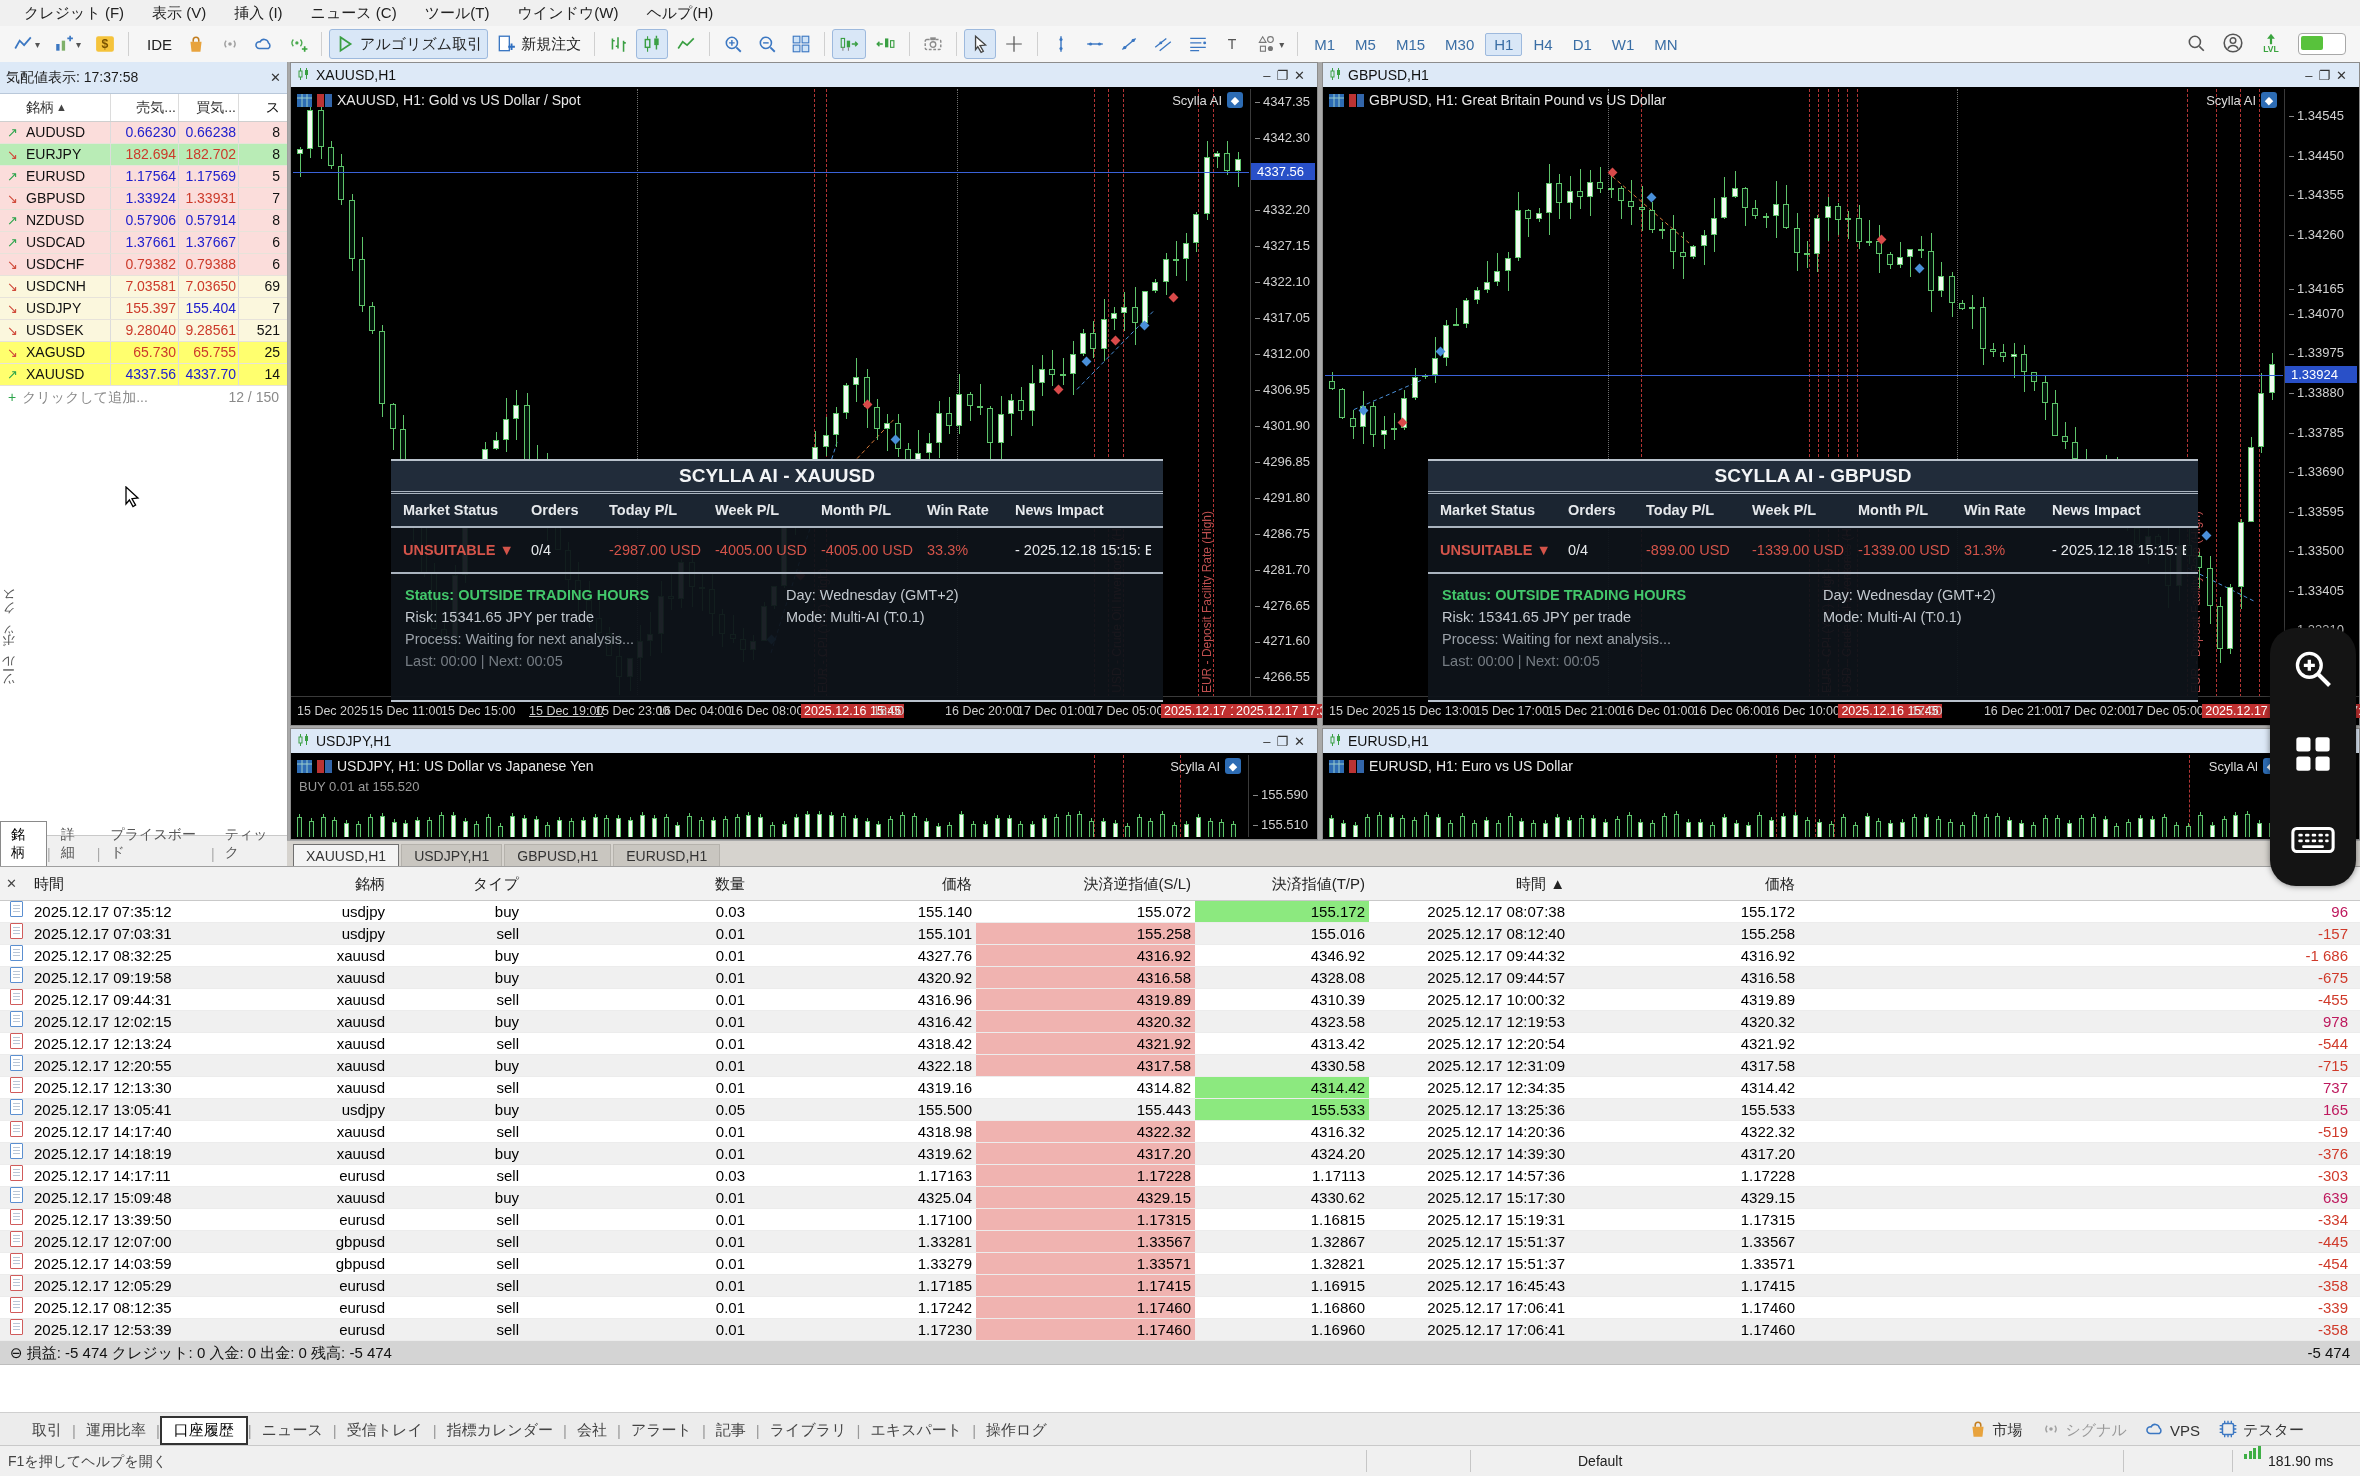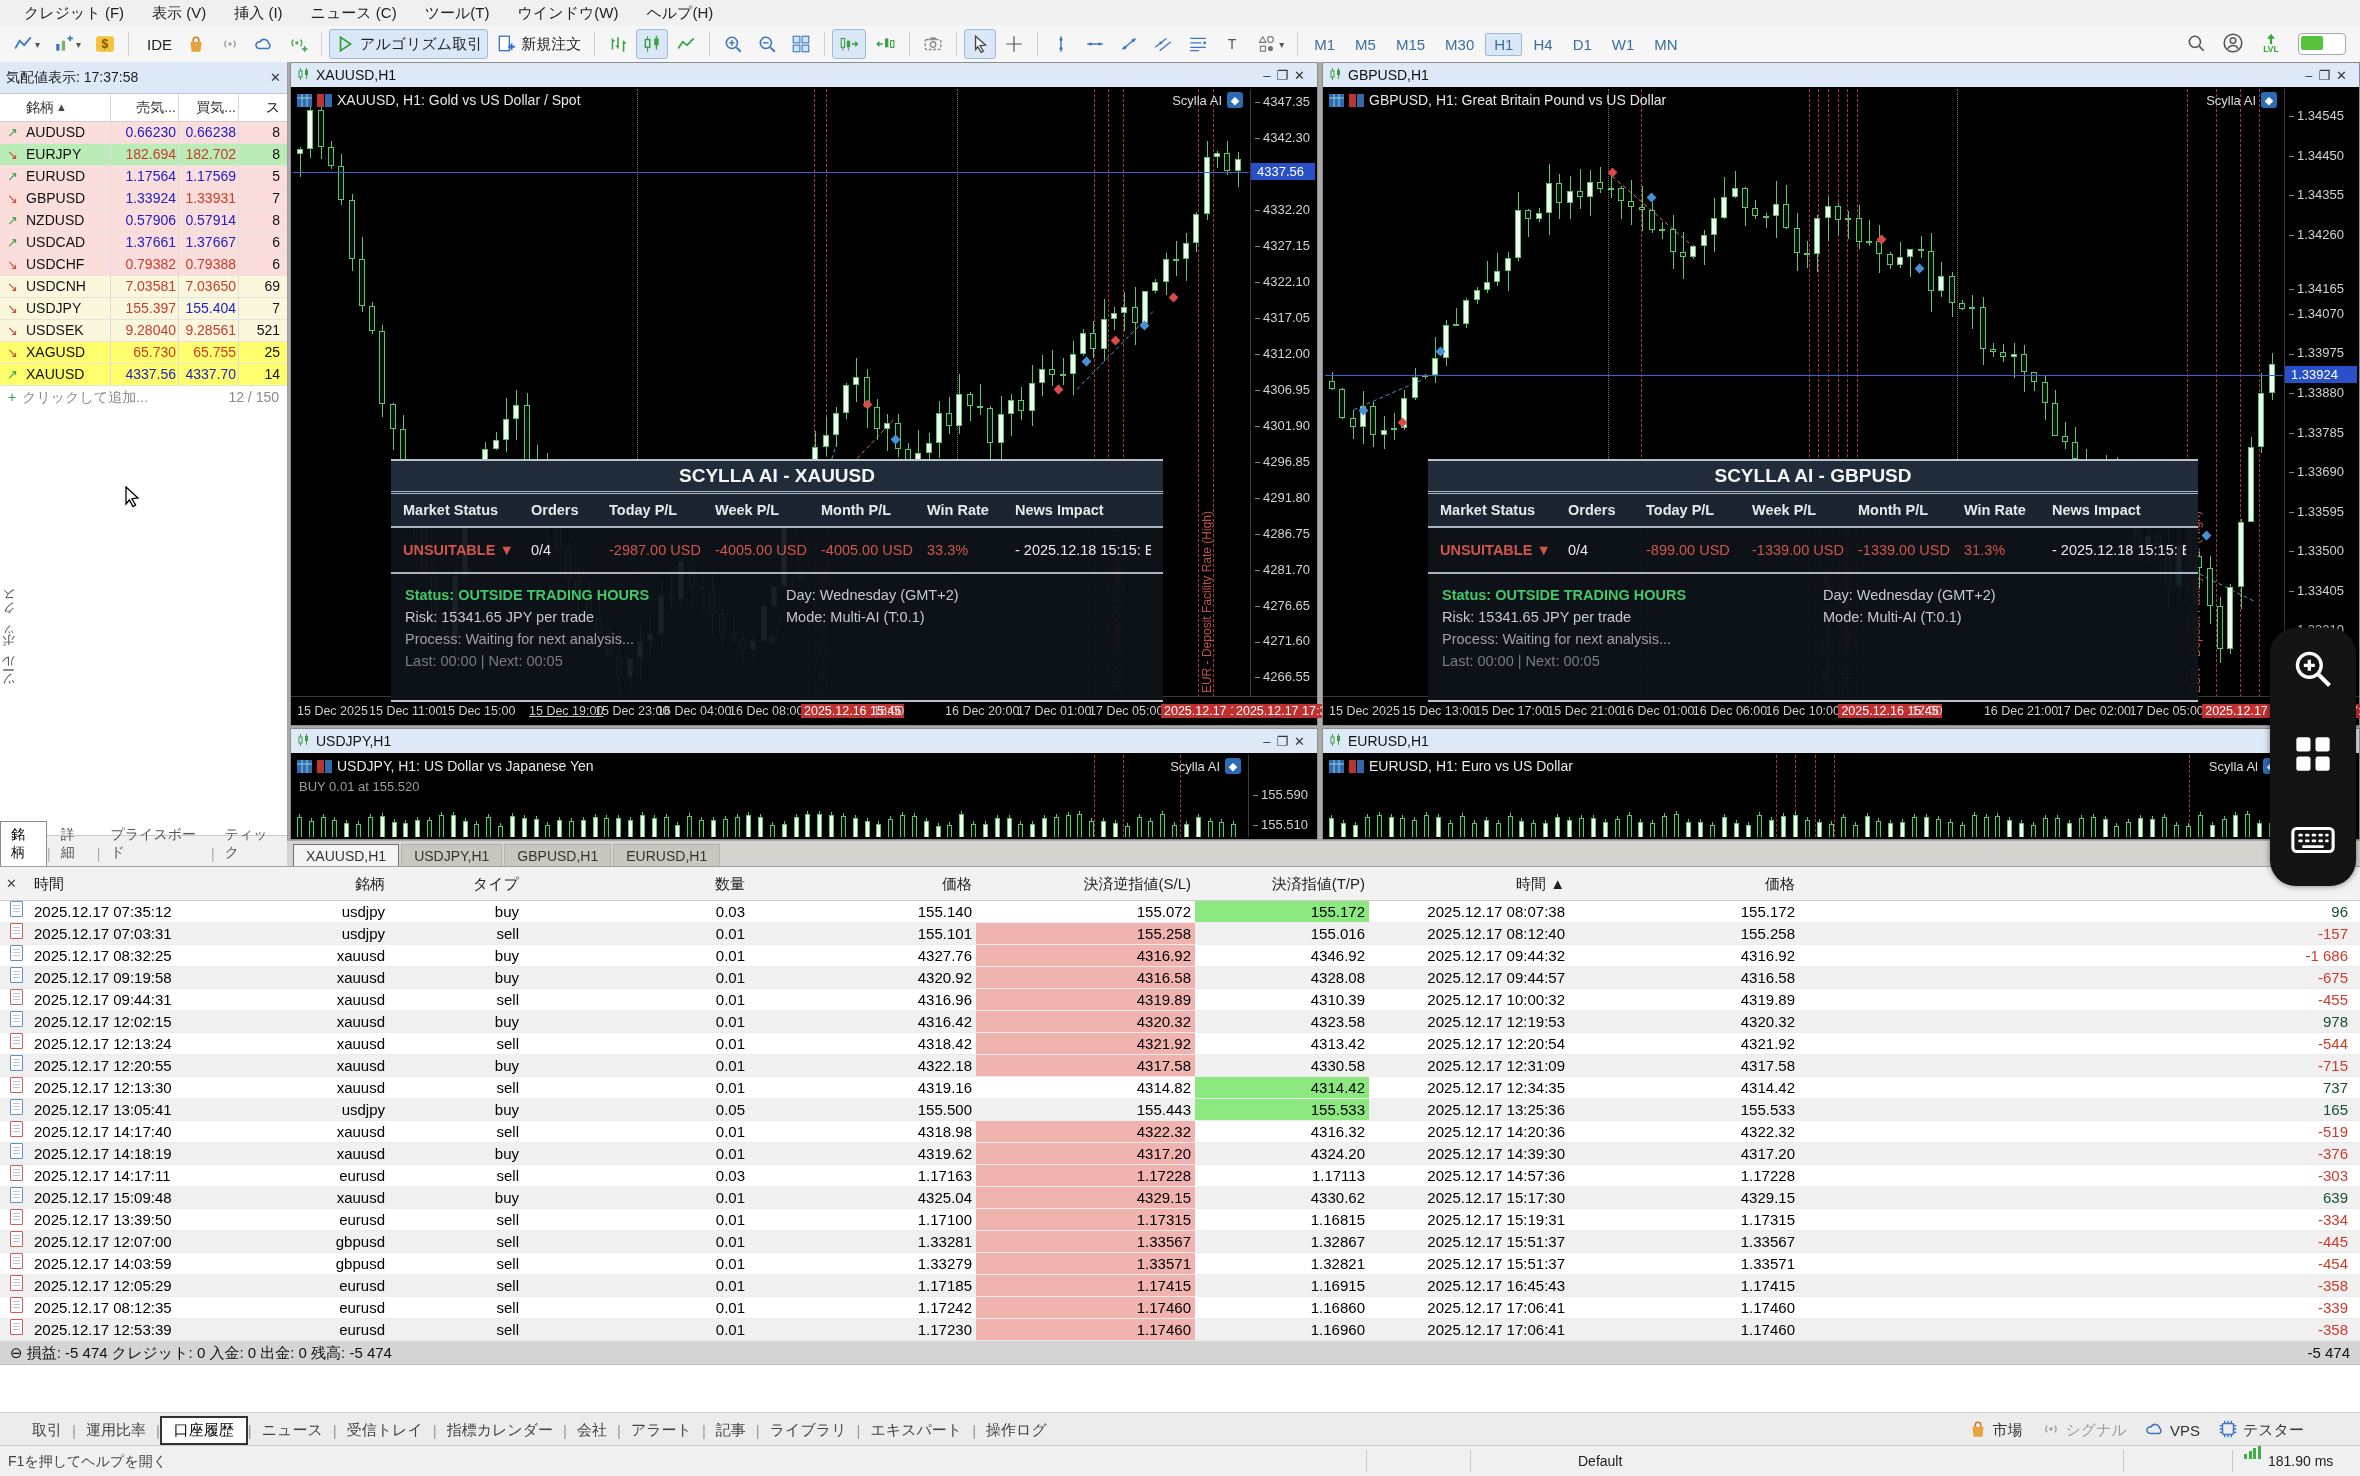--- a/index.html
+++ b/index.html
@@ -109,21 +109,21 @@
   .hrow.alt{background:#f0f0f0;}
   .hrow span{position:absolute;top:0;line-height:21px;white-space:nowrap;}
   .hc1{left:34px;width:190px;} .hc2{left:230px;width:155px;text-align:right;}
   .hc3{left:391px;width:128px;text-align:right;} .hc4{left:525px;width:220px;text-align:right;}
   .hc5{left:751px;width:221px;text-align:right;}
   .hc6{left:976px;width:215px;text-align:right;padding-right:4px;}
   .hc7{left:1195px;width:170px;text-align:right;padding-right:4px;}
   .hc8{left:1373px;width:192px;text-align:right;} .hc9{left:1569px;width:226px;text-align:right;}
   .hc10{left:1799px;width:549px;text-align:right;}
   .cell-pink{background:#f0b3b0;} .cell-green{background:#8ce97f;}
-  .pl-pos{color:#14532d;} .pl-neg{color:#d03a2a;}
+  .pl-pos{color:#be185d;} .pl-neg{color:#d03a2a;}
   .doc{position:absolute;left:10px;top:3px;width:11px;height:14px;background:#fff;border:1px solid #5b8fd0;border-radius:1px;}
   .doc.sell{border-color:#d05b5b;}
   .doc::before{content:"";position:absolute;left:2px;right:2px;top:3px;height:1px;background:#b9c6d6;box-shadow:0 3px 0 #b9c6d6,0 6px 0 #b9c6d6;}
   .hist-sum{position:relative;height:23px;line-height:23px;background:#d4d4d4;border-bottom:1px solid #bdbdbd;color:#111;}
   .hist-sum .l{padding-left:10px;} .hist-sum .r{position:absolute;right:10px;top:0;}
   
   .bottom-tabs{position:absolute;left:0;right:0;bottom:0;height:34px;background:#ececec;border-top:1px solid #cfcfcf;
     display:flex;align-items:center;font-size:15px;color:#444;padding-left:22px;}
   .btab{padding:4px 10px;white-space:nowrap;}
   .btab.act{background:#fff;border:2px solid #333;padding:3px 12px;color:#000;}

